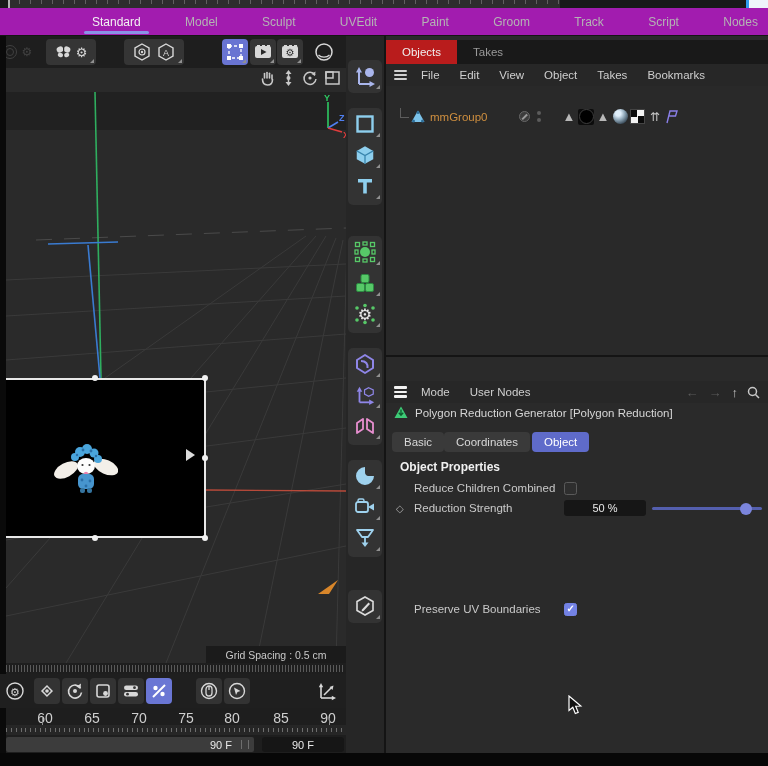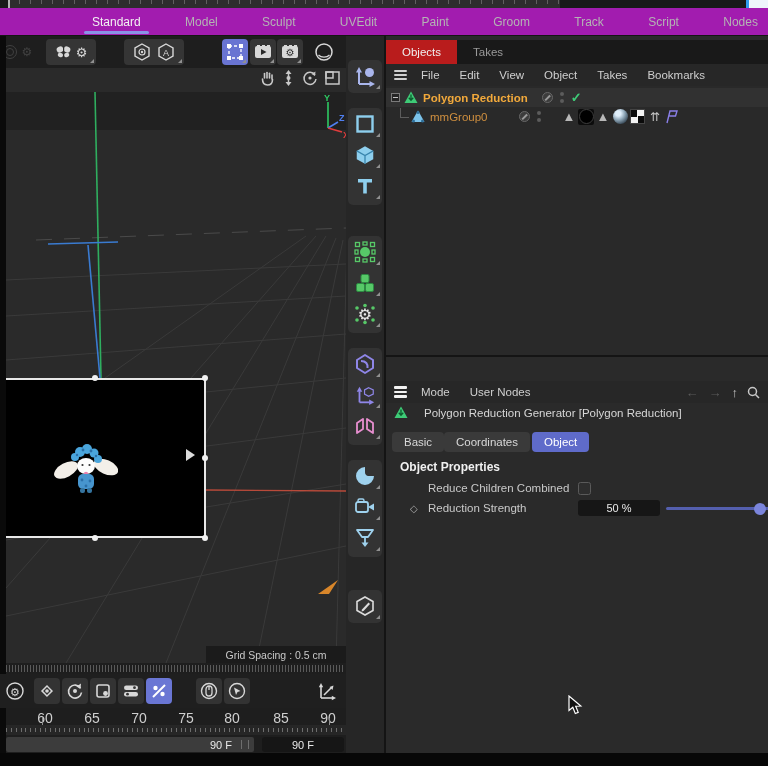--- a/index.html
+++ b/index.html
@@ -91,25 +91,25 @@
   .check{color:#3ecb77;font-size:13px;font-weight:bold;}
   .tagicon{display:flex;align-items:center;justify-content:center;width:17px;height:17px;}
   .t-tri{color:#b8b8b8;font-size:13px;}
   .t-circ-bg{width:16px;height:16px;background:#0c0c0c;border-radius:2px;display:flex;align-items:center;justify-content:center;}
   .t-circ{width:13px;height:13px;border-radius:50%;background:#000;border:1px solid #3e3e3e;}
   .t-sphere{width:15px;height:15px;border-radius:50%;background:radial-gradient(circle at 35% 30%,#dfeefa 0 18%,#8fa7b8 45%,#22313e 85%);}
   .t-checker{width:13px;height:13px;background:conic-gradient(#f2f2f2 0 90deg,#0a0a0a 90deg 180deg,#f2f2f2 180deg 270deg,#0a0a0a 270deg);border:1px solid #444;}
   .t-arrows{color:#c8c8c8;font-size:12px;letter-spacing:-2px;}
 
   
-  .attr-title{position:absolute;left:8px;display:flex;align-items:center;gap:16px;color:#d6d6d6;font-size:11.5px;text-align:center;}
+  .attr-title{position:absolute;left:8px;display:flex;align-items:center;gap:7px;color:#d6d6d6;font-size:11.5px;text-align:center;}
   .chip{position:absolute;height:20px;border-radius:4px;background:#3a3a3a;color:#d8d8d8;font-size:11.5px;display:flex;align-items:center;justify-content:center;padding:0 12px;}
   .chip.sel{background:#5f6bca;color:#fff;}
   .heading{position:absolute;left:14px;color:#f0f0f0;font-size:12px;font-weight:bold;}
-  .prow{position:absolute;left:14px;width:336px;height:20px;display:flex;align-items:center;}
+  .prow{position:absolute;left:0;width:336px;height:20px;display:flex;align-items:center;}
   .plabel{position:absolute;left:28px;color:#c9c9c9;font-size:11.5px;}
   .pdiamond{position:absolute;left:10px;color:#a8a8a8;font-size:10px;}
   .pfield{position:absolute;left:178px;width:82px;height:16px;background:#161616;border-radius:3px;color:#e8e8e8;font-size:11px;display:flex;align-items:center;justify-content:center;}
   .cb{position:absolute;left:178px;width:13px;height:13px;border-radius:2.5px;background:#2e2e2e;border:1px solid #5a5a5a;box-sizing:border-box;}
   .cb.on{background:#7382e4;border-color:#7382e4;}
   .cb.on::after{content:"✓";position:absolute;left:1.5px;top:-1px;color:#fff;font-size:10px;font-weight:bold;}
   .slider{position:absolute;left:266px;width:112px;height:20px;}
   .slider .track{position:absolute;left:0;right:2px;top:9px;height:3px;border-radius:2px;background:#545fae;}
   .slider .knob{position:absolute;top:4.5px;width:12px;height:12px;border-radius:50%;background:#7b85dc;}
   .navarrow{font-size:13px;}
@@ -590,36 +590,20 @@
         </span>
       <span class="pm-item">File</span>
       <span class="pm-item">Edit</span>
       <span class="pm-item">View</span>
       <span class="pm-item">Object</span>
       <span class="pm-item">Takes</span>
       <span class="pm-item">Bookmarks</span>
     </div>
     <div class="tree">
 
-      <div class="trow" style="top:2px;background:#313131">
-        <span class="expbox" style="margin-left:5px"></span>
-        <span style="margin-left:4px">
-          <svg width="14" height="13" viewBox="0 0 14 13">
-              <path d="M7 0.5 L13.5 12 H0.5 Z" fill="#3ecb77"></path>
-              <path d="M7 3.5 V8.5 M4.8 6.8 L7 9.2 L9.2 6.8" stroke="#0b5c2d" stroke-width="1.3" fill="none"></path>
-            </svg>
-        </span>
-        <span class="o-label" style="margin-left:5px;color:#f2a93b">Polygon Reduction</span>
-        <span class="editdot" style="margin-left:14px"></span>
-        <span class="visdots" style="margin-left:7px">
-            <i></i>
-            <i></i>
-          </span>
-        <span class="check" style="margin-left:7px">✓</span>
-      </div>
 
       <div class="trow" style="top:21px">
         <span class="treelink" style="margin-left:14px"></span>
         <span style="margin-left:2px">
           <svg width="14" height="13" viewBox="0 0 14 13">
               <path d="M7 0.5 L13.5 12 H0.5 Z" fill="#7cc3ea"></path>
               <circle cx="7" cy="2.5" r="1.5" fill="#2f6f9a"></circle>
               <circle cx="2.5" cy="11" r="1.5" fill="#2f6f9a"></circle>
               <circle cx="11.5" cy="11" r="1.5" fill="#2f6f9a"></circle>
             </svg>
@@ -699,20 +683,24 @@
     </div>
     <div class="prow" style="top:462px">
       <span class="pdiamond">◇</span>
       <span class="plabel">Reduction Strength</span>
       <span class="pfield">50 %</span>
       <span class="slider">
         <span class="track"></span>
         <span class="knob" style="left:88px"></span>
       </span>
     </div>
+    <div class="prow" style="top:563px">
+      <span class="plabel">Preserve UV Boundaries</span>
+      <span class="cb on"></span>
+    </div>
   </div>
 
   <svg class="abs cursor" viewBox="0 0 16 20">
     <path d="M1 1 L1 15.5 L4.8 12.2 L7.3 18.5 L10.2 17.3 L7.7 11.2 L12.8 11 Z" fill="#111" stroke="#fff" stroke-width="1.2"></path>
   </svg>
 
   <div class="abs bottom-black"></div>
 </div>
 
 </body></html>

